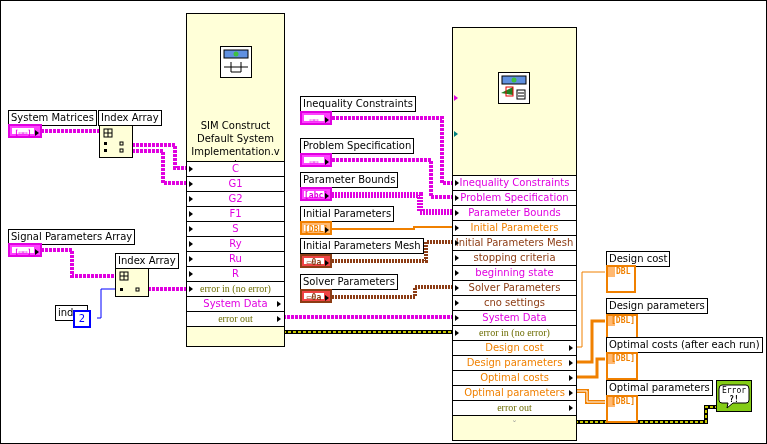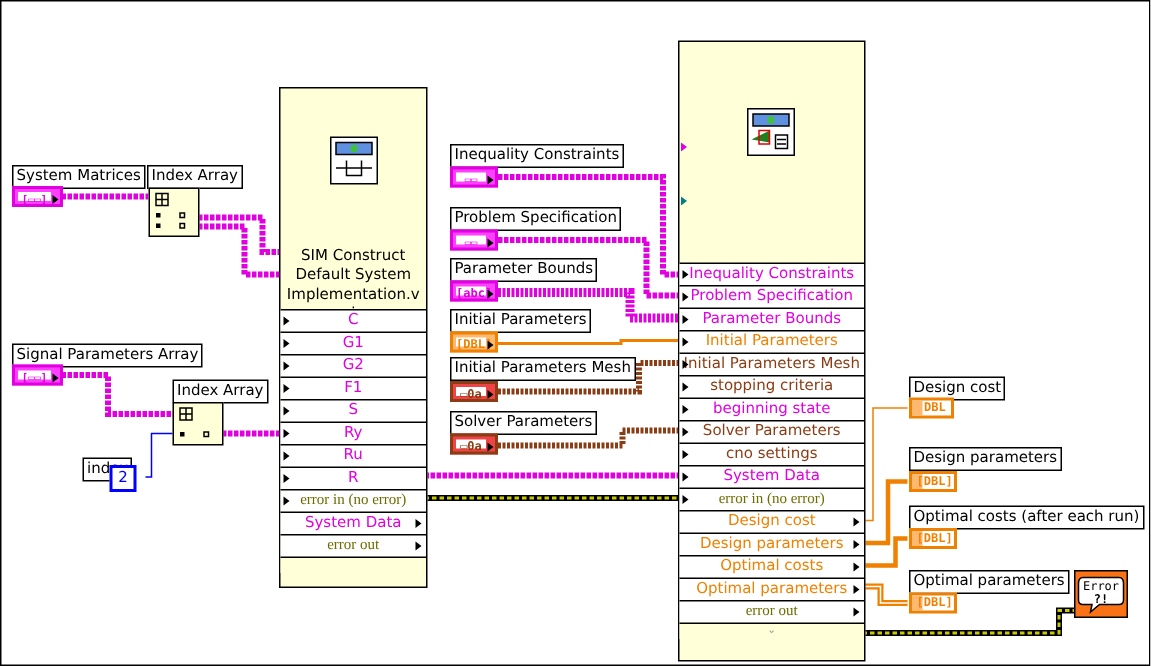--- a/index.html
+++ b/index.html
@@ -28,24 +28,24 @@
   .row .tri-r { position: absolute; right: 3px; top: 4px; width:0; height:0;
                 border-top: 3px solid transparent; border-bottom: 3px solid transparent; border-left: 4px solid #000; }
   .row.tail { background: #ffffd8; height: 9px; }
   .c-pink { color: #e000e0; }
   .c-orange { color: #f08000; }
   .c-brown { color: #8c3c14; }
   .c-olive { color: #6c6c00; font-family: Liberation Serif, serif; }
   .idx { position: absolute; background: #ffffd8; border: 1px solid #000; }
   .const { position: absolute; width: 14px; height: 14px; border: 2px solid #0000ff; background: #fff;
            color: #0000ff; font-size: 10px; text-align: center; line-height: 14px; }
-  .ind { position: absolute; height: 14px; box-sizing: border-box; font-family: "DejaVu Sans Mono", monospace;
+  .ind { position: absolute; height: 28px; box-sizing: border-box; font-family: "DejaVu Sans Mono", monospace;
          font-size: 8px; font-weight: bold; line-height: 10px; border: 2px solid #f08000; background: #fff; color: #f08000; }
   .ind .lead { position: absolute; left: 0; top: 0; width: 7px; height: 10px; background: #ffb870; }
-  .errind { position: absolute; width: 34px; height: 30px; border: 1px solid #000; background: #f97316; }
+  .errind { position: absolute; width: 34px; height: 30px; border: 1px solid #000; background: #84cc16; }
 </style>
 </head>
 <body>
 
 <div class="frame"></div>
 
 <svg class="wires" width="767" height="444">
 
   <path d="M41 131 H99" stroke="#e000e0" stroke-width="4" fill="none" stroke-dasharray="3 1"></path>
 
@@ -114,21 +114,21 @@
     <rect x="4" y="3" width="8" height="8" fill="none" stroke="#000"></rect>
       <path d="M8 3 V11 M4 7 H12" stroke="#000"></path>
     <rect x="4" y="19" width="3" height="3" fill="#000"></rect>
       <rect x="20" y="19" width="3" height="3" fill="none" stroke="#000"></rect>
   </svg>
 </div>
 
 <div class="label" style="left:55px;top:305px;">index</div>
 <div class="const" style="left:73px;top:310px;">2</div>
 
-<div class="vi" style="left:186px;top:13px;width:97px;height:332px;margin-top:45px;">
+<div class="vi" style="left:186px;top:13px;width:97px;height:332px;">
   <div class="icon" style="left:33px;top:32px;">
     <svg width="30" height="30">
         <rect x="3" y="3" width="24" height="8" fill="#6090e0" stroke="#000"></rect>
         <circle cx="15" cy="7" r="2.5" fill="#40c040"></circle>
       <path d="M3 20 H27 M10 15 V25 H20 V15" stroke="#000" fill="none"></path>
       </svg>
   </div>
   <div class="title" style="top:105px;">
     <div>SIM Construct</div>
       <div>Default System</div>

